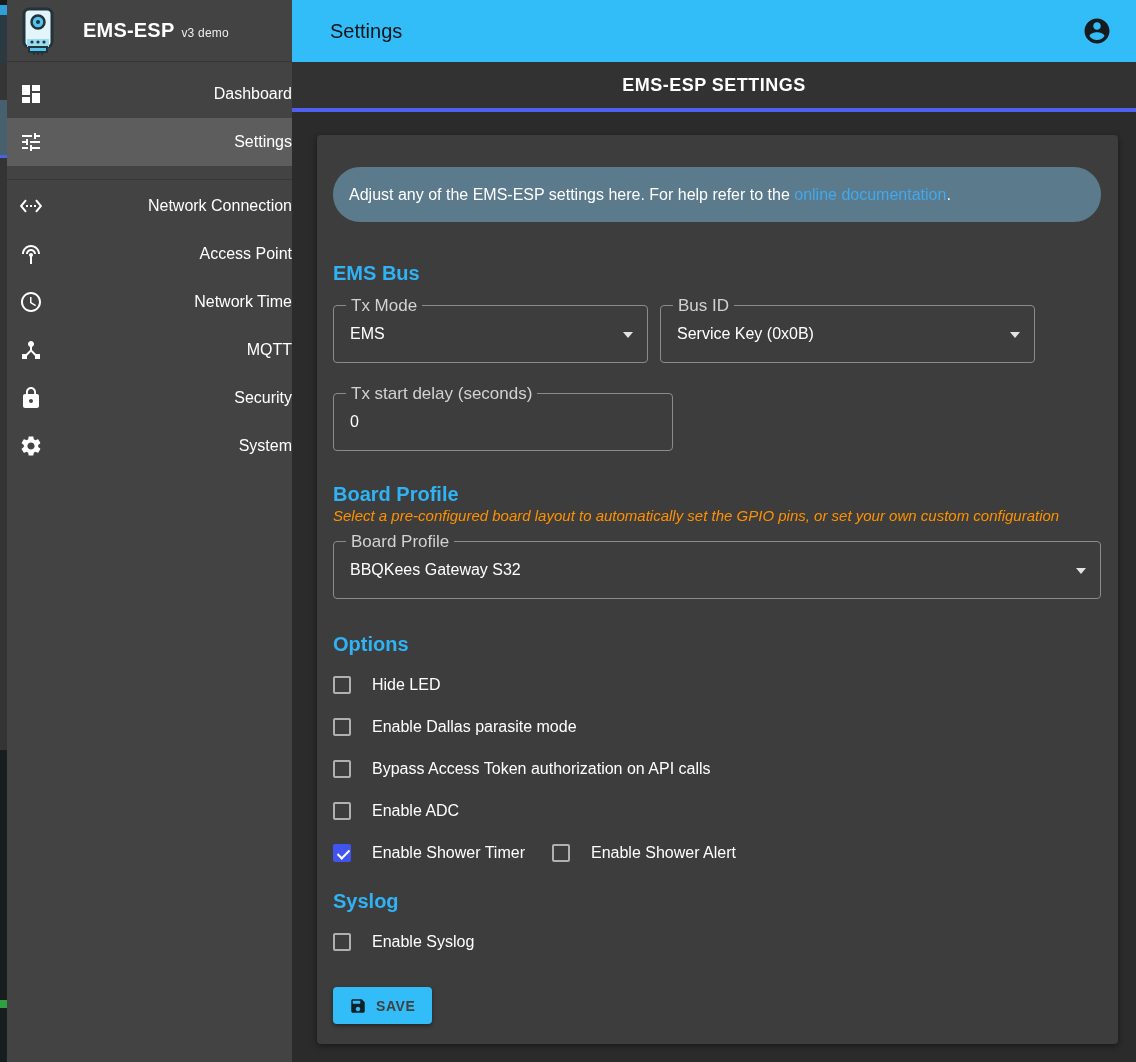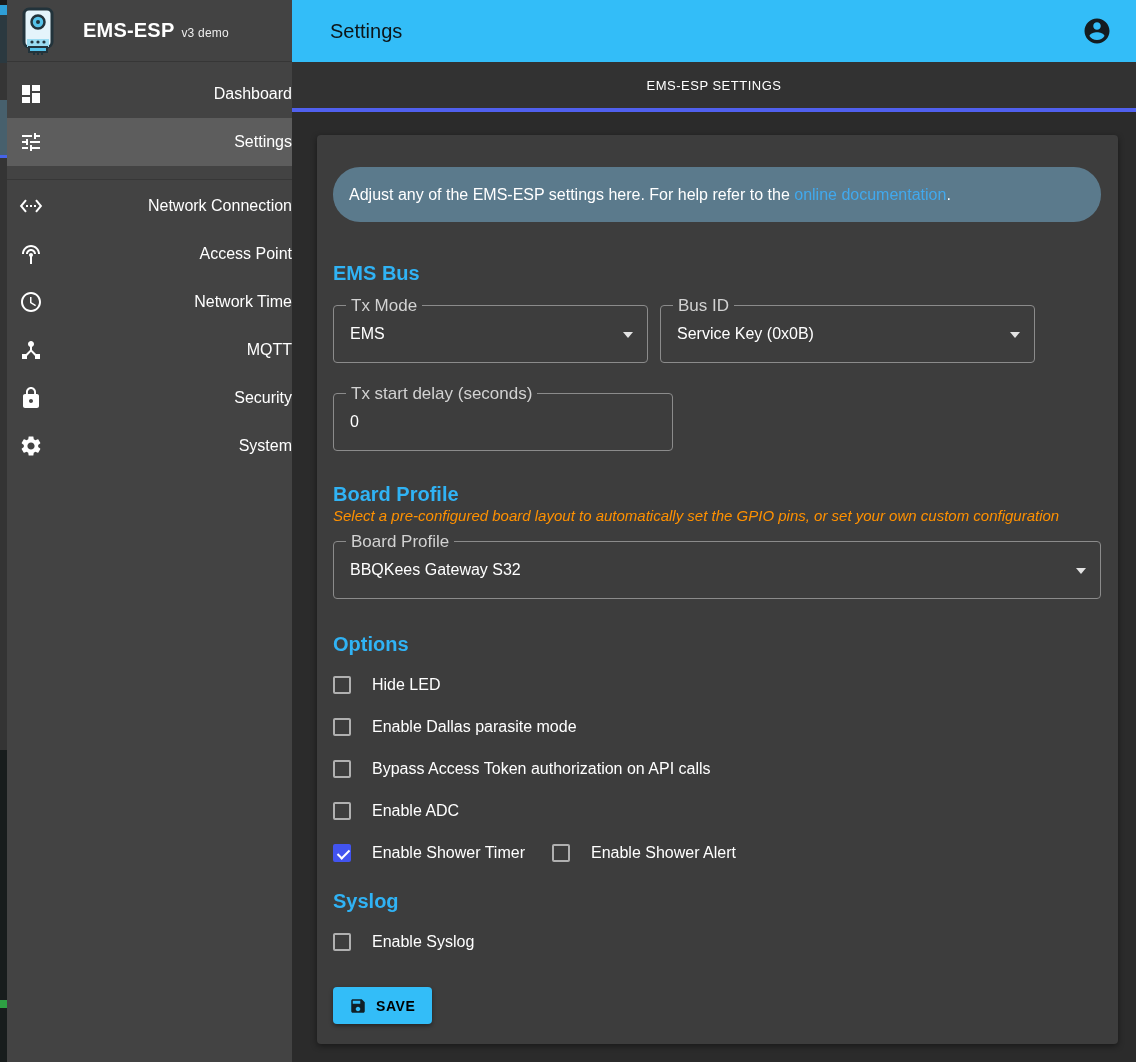--- a/index.html
+++ b/index.html
@@ -26,21 +26,21 @@
   .nav-divider { height:1px; background:#373737; margin:13px 0 2px 0; }
 
   
   .main { position:absolute; left:292px; top:0; width:844px; height:1062px; display:flex; flex-direction:column; }
   .appbar { height:62px; background:#33bdf8; display:flex; align-items:center; padding:0 24px 0 38px; flex:0 0 auto; }
   .appbar-title { font-size:20px; color:#0d1518; font-weight:500; flex:1; }
   .avatar-btn { width:30px; height:30px; cursor:pointer; }
   .avatar-btn svg { width:30px; height:30px; fill:#141c20; display:block; }
 
   .tabbar { height:46px; background:#323232; display:flex; align-items:center; justify-content:center; flex:0 0 auto; cursor:pointer; }
-  .tab-label { font-size:13px; font-weight:normal; letter-spacing:.5px; color:#fff; text-transform:uppercase; }
+  .tab-label { font-size:18px; font-weight:bold; letter-spacing:.5px; color:#fff; text-transform:uppercase; }
   .tab-indicator { height:4px; background:#5060ee; flex:0 0 auto; }
 
   .content { flex:1; background:#2b2b2b; padding:23px 18px 18px 25px; overflow:hidden; }
   .card { width:801px; min-height:909px; background:#3d3d3d; border-radius:4px; box-shadow:0 2px 6px rgba(0,0,0,.45); padding:32px 17px 12px 16px; }
 
   .banner { height:55px; background:#5b7a8c; display:flex; align-items:center; padding-left:16px; font-size:16px; color:#fff;border-radius:27px; }
   .banner a { color:#41a9ee; text-decoration:none; cursor:pointer; }
 
   .section-title { font-size:20px; font-weight:bold; color:#30b3f5; line-height:23px; }
   .mt40 { margin-top:40px; } .mt34 { margin-top:34px; } .mt32 { margin-top:32px; } .mt16 { margin-top:16px; }
@@ -58,21 +58,21 @@
   .cb-line { height:42px; display:flex; align-items:center; }
   .cb-row { display:flex; align-items:center; cursor:pointer; }
   .cb-row + .cb-row { margin-left:27px; }
   .cb-box { width:18px; height:18px; border:2px solid #b0b0b0; border-radius:2px; flex:0 0 auto; position:relative; }
   .cb-box.on { background:#4254f0; border-color:#4254f0; }
   .cb-box.on::after { content:""; position:absolute; left:5px; top:1px; width:5px; height:10px; border:solid #fff; border-width:0 2px 2px 0; transform:rotate(45deg); }
   .cb-label { font-size:16px; color:#fff; margin-left:21px; }
 
   .save-btn { margin-top:24px; height:37px; min-width:92px; background:#33bdf8; border:none; border-radius:4px; display:inline-flex; align-items:center; padding:0 16px; cursor:pointer; box-shadow:0 2px 4px rgba(0,0,0,.4); }
   .save-btn svg { width:18px; height:18px; fill:#102027; margin-right:9px; }
-  .save-label { font-size:14px; font-weight:bold; letter-spacing:.6px; color:#000000; }
+  .save-label { font-size:14px; font-weight:bold; letter-spacing:.6px; color:#404040; }
 </style>
 </head>
 <body>
 
 <div class="edge-strip">
   <div class="seg" style="top:0;height:5px;background:#1a1a1a;"></div>
   <div class="seg" style="top:5px;height:10px;background:#2e9fd8;"></div>
   <div class="seg" style="top:15px;height:48px;background:#2b3940;"></div>
   <div class="seg" style="top:63px;height:37px;background:#353535;"></div>
   <div class="seg" style="top:100px;height:55px;background:#47606d;"></div>

